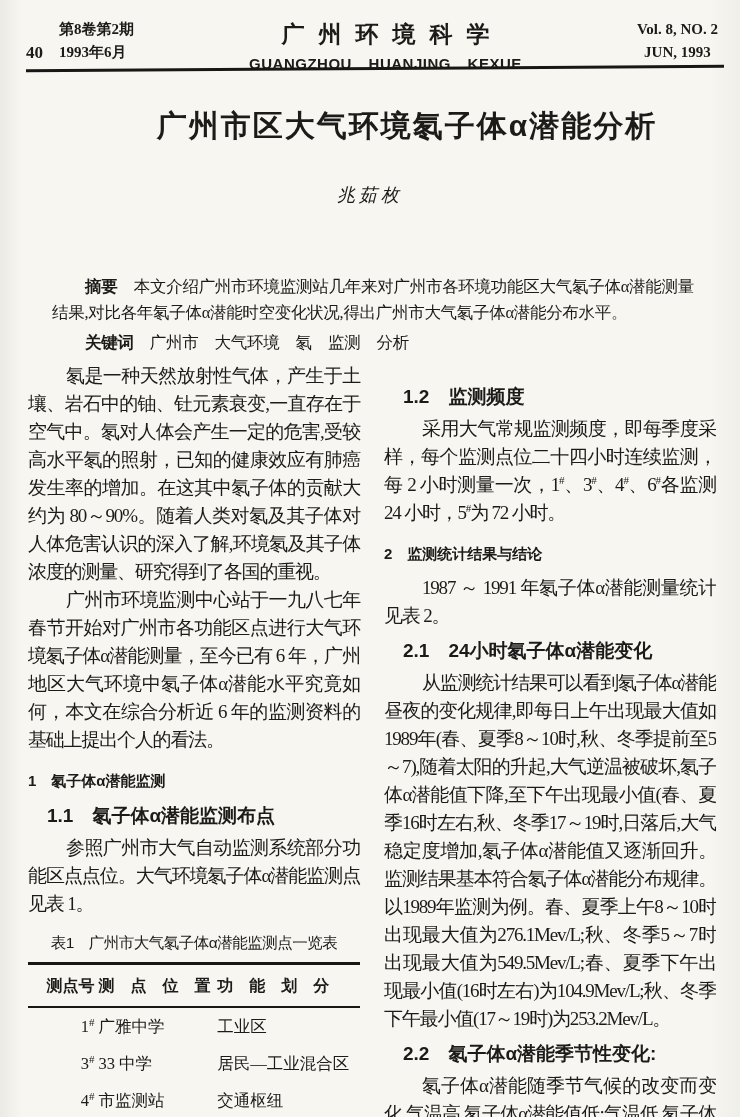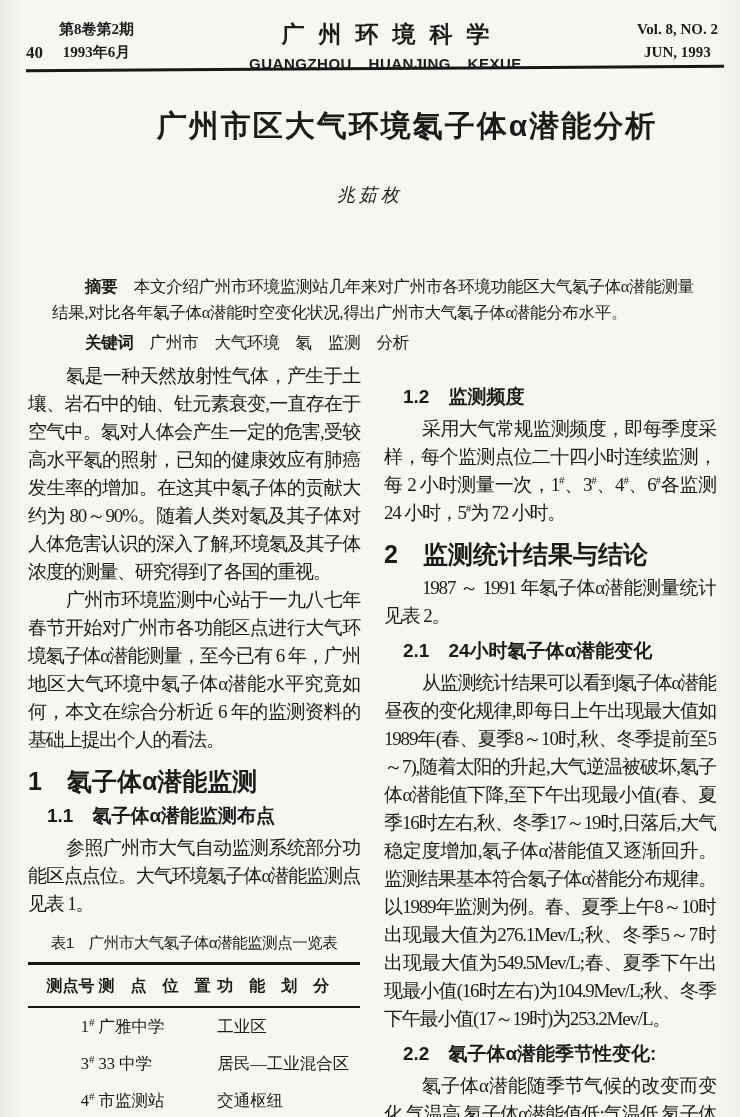--- a/index.html
+++ b/index.html
@@ -6,42 +6,42 @@
   .page{
     position:relative;width:740px;height:1117px;margin:0 auto;
     background:linear-gradient(90deg,#eceae4 0,#f7f6f1 3%,#f7f6f1 96%,#f0eee8 100%);
     font-family:"Liberation Serif","DejaVu Serif",serif;
     color:#1c1b19;overflow:hidden;
   }
   
   .header{position:absolute;top:18px;left:26px;right:22px;display:flex;justify-content:space-between;align-items:flex-start;}
   .h-left{display:flex;align-items:flex-end;gap:16px;}
   .page-num{font-size:17px;font-weight:bold;padding-bottom:1px;}
-  .vol-cn{text-align:center;font-size:15px;font-weight:bold;line-height:23px;white-space:nowrap;font-family:Liberation Serif, serif;}
+  .vol-cn{font-size:15px;font-weight:bold;line-height:23px;white-space:nowrap;font-family:Liberation Serif, serif;}
   .h-center{text-align:center;padding-top:1px;}
   .journal-cn{font-size:23px;font-weight:bold;letter-spacing:14px;margin-left:14px;white-space:nowrap;text-align:center;}
   .journal-py{font-size:15px;font-weight:bold;font-family:"Liberation Sans","DejaVu Sans",sans-serif;letter-spacing:.5px;word-spacing:12px;margin-top:5px;white-space:nowrap;}
   .h-right{text-align:center;font-size:15px;font-weight:bold;line-height:23px;white-space:nowrap;}
   .rule{position:absolute;top:67px;left:26px;right:16px;height:3px;background:#181716;transform:rotate(-.35deg);}
   
   .title{position:absolute;top:106px;left:0;width:100%;text-align:center;
     font-family:"Liberation Sans","DejaVu Sans",sans-serif;
     font-size:30px;font-weight:bold;letter-spacing:2px;padding-left:37px;}
   .author{position:absolute;top:183px;left:0;width:100%;text-align:center;font-size:18px;font-style:italic;letter-spacing:4px;}
   .affiliation{position:absolute;top:210px;left:0;width:100%;text-align:center;font-size:14.5px;font-style:italic;letter-spacing:2px;}
   
   .abstract-block{position:absolute;top:250px;left:52px;right:46px;font-size:16.5px;line-height:26px;letter-spacing:-.3px;margin-top:23px;}
   .abstract-block p{margin:0;text-indent:2em;text-align:justify;}
   .abstract-block .kw{margin-top:3px;}
   .lbl{font-family:"Liberation Sans","DejaVu Sans",sans-serif;font-weight:bold;}
   
   .columns{position:absolute;top:362px;left:28px;right:24px;bottom:0;display:flex;gap:24px;overflow:hidden;}
   .col{flex:1;min-width:0;font-size:19px;line-height:28px;text-align:justify;letter-spacing:-1.2px;}
   .col p{margin:0;text-indent:2em;}
-  .h-sec{font-family:"Liberation Sans","DejaVu Sans",sans-serif;font-weight:bold;font-size:25px;letter-spacing:0;text-indent:0;margin:13px 0 6px;}
+  .h-sec{font-family:"Liberation Sans","DejaVu Sans",sans-serif;font-weight:bold;font-size:15px;letter-spacing:0;text-indent:0;margin:13px 0 6px;}
   .h-sub{font-family:"Liberation Sans","DejaVu Sans",sans-serif;font-weight:bold;font-size:19px;letter-spacing:0;text-indent:1em;margin:7px 0 4px;}
   .col2 .pad-top{padding-top:14px;}
   sup{font-size:11px;line-height:0;}
   
   .tbl-caption{font-family:"Liberation Sans","DejaVu Sans",sans-serif;font-weight:normal;font-size:15.5px;text-align:center;letter-spacing:-.5px;margin:11px 0 5px;text-indent:0;}
   table.t1{width:100%;border-collapse:collapse;letter-spacing:0;border-top:3px solid #181716;border-bottom:3px solid #181716;}
   .t1 th{font-family:"Liberation Sans","DejaVu Sans",sans-serif;font-weight:bold;font-size:16px;padding:7px 0 6px;border-bottom:2px solid #181716;text-align:left;white-space:nowrap;}
   .t1 td{font-size:16.5px;padding:5px 0 4px;text-align:left;white-space:nowrap;}
   .t1 .c-id{width:20%;text-align:right;}
   .t1 .c-loc{width:37%;padding-left:4px;}

